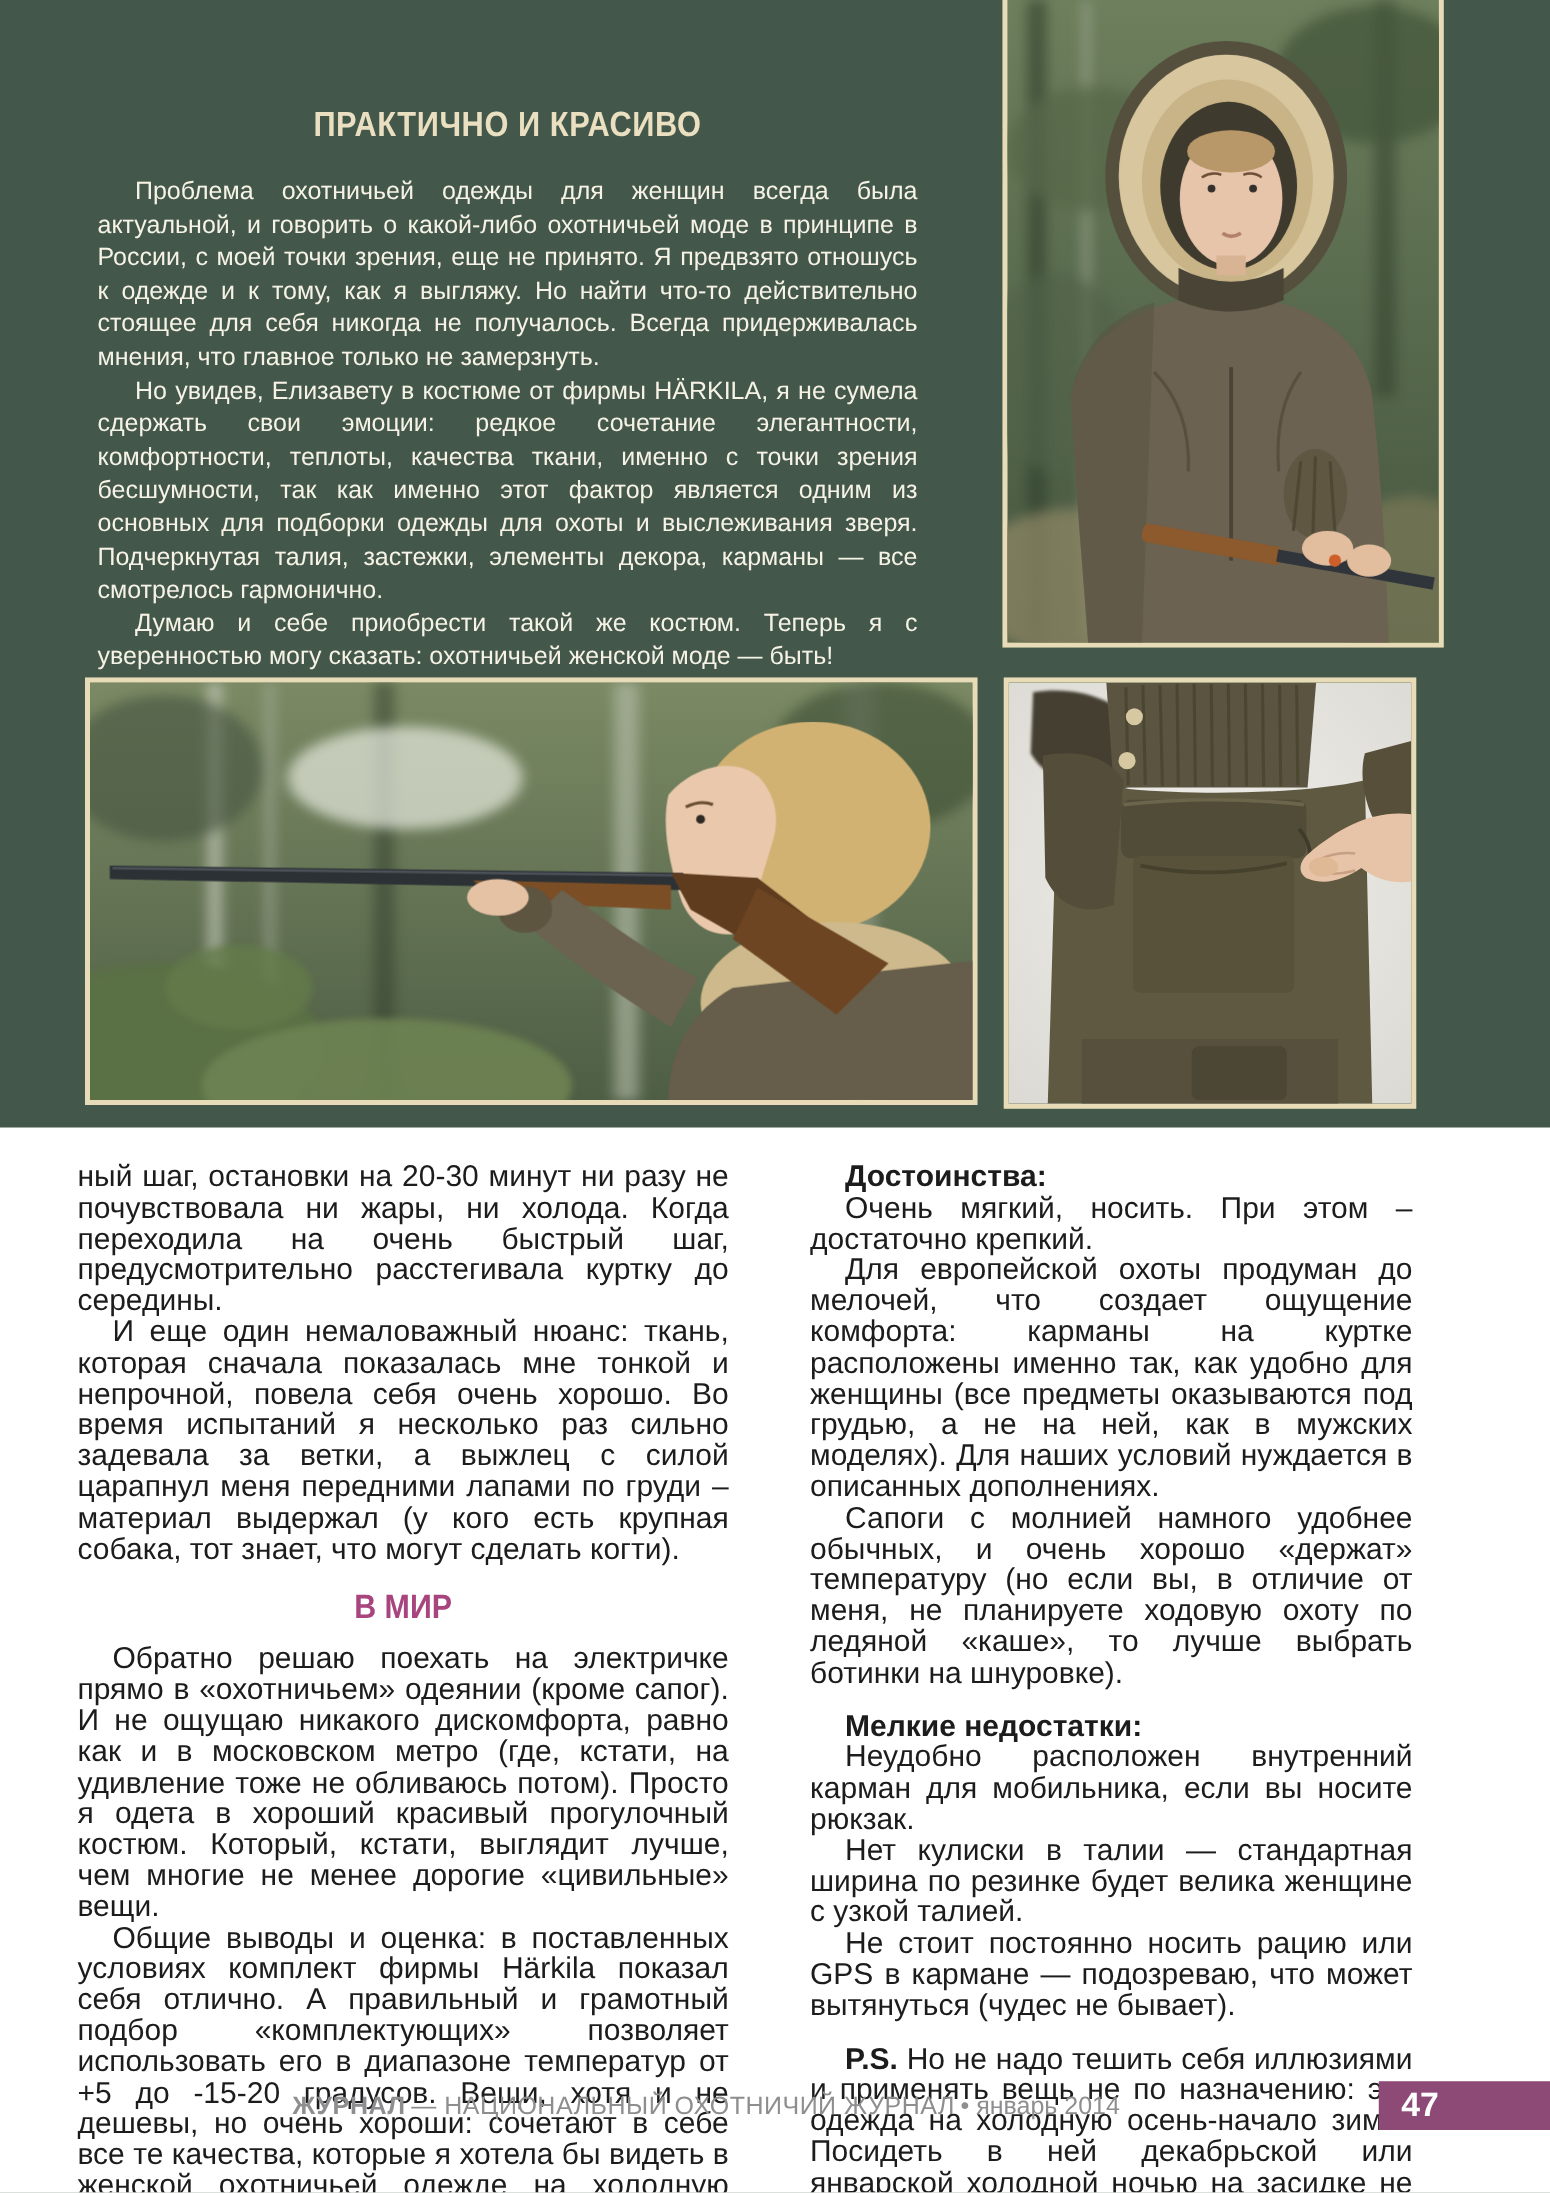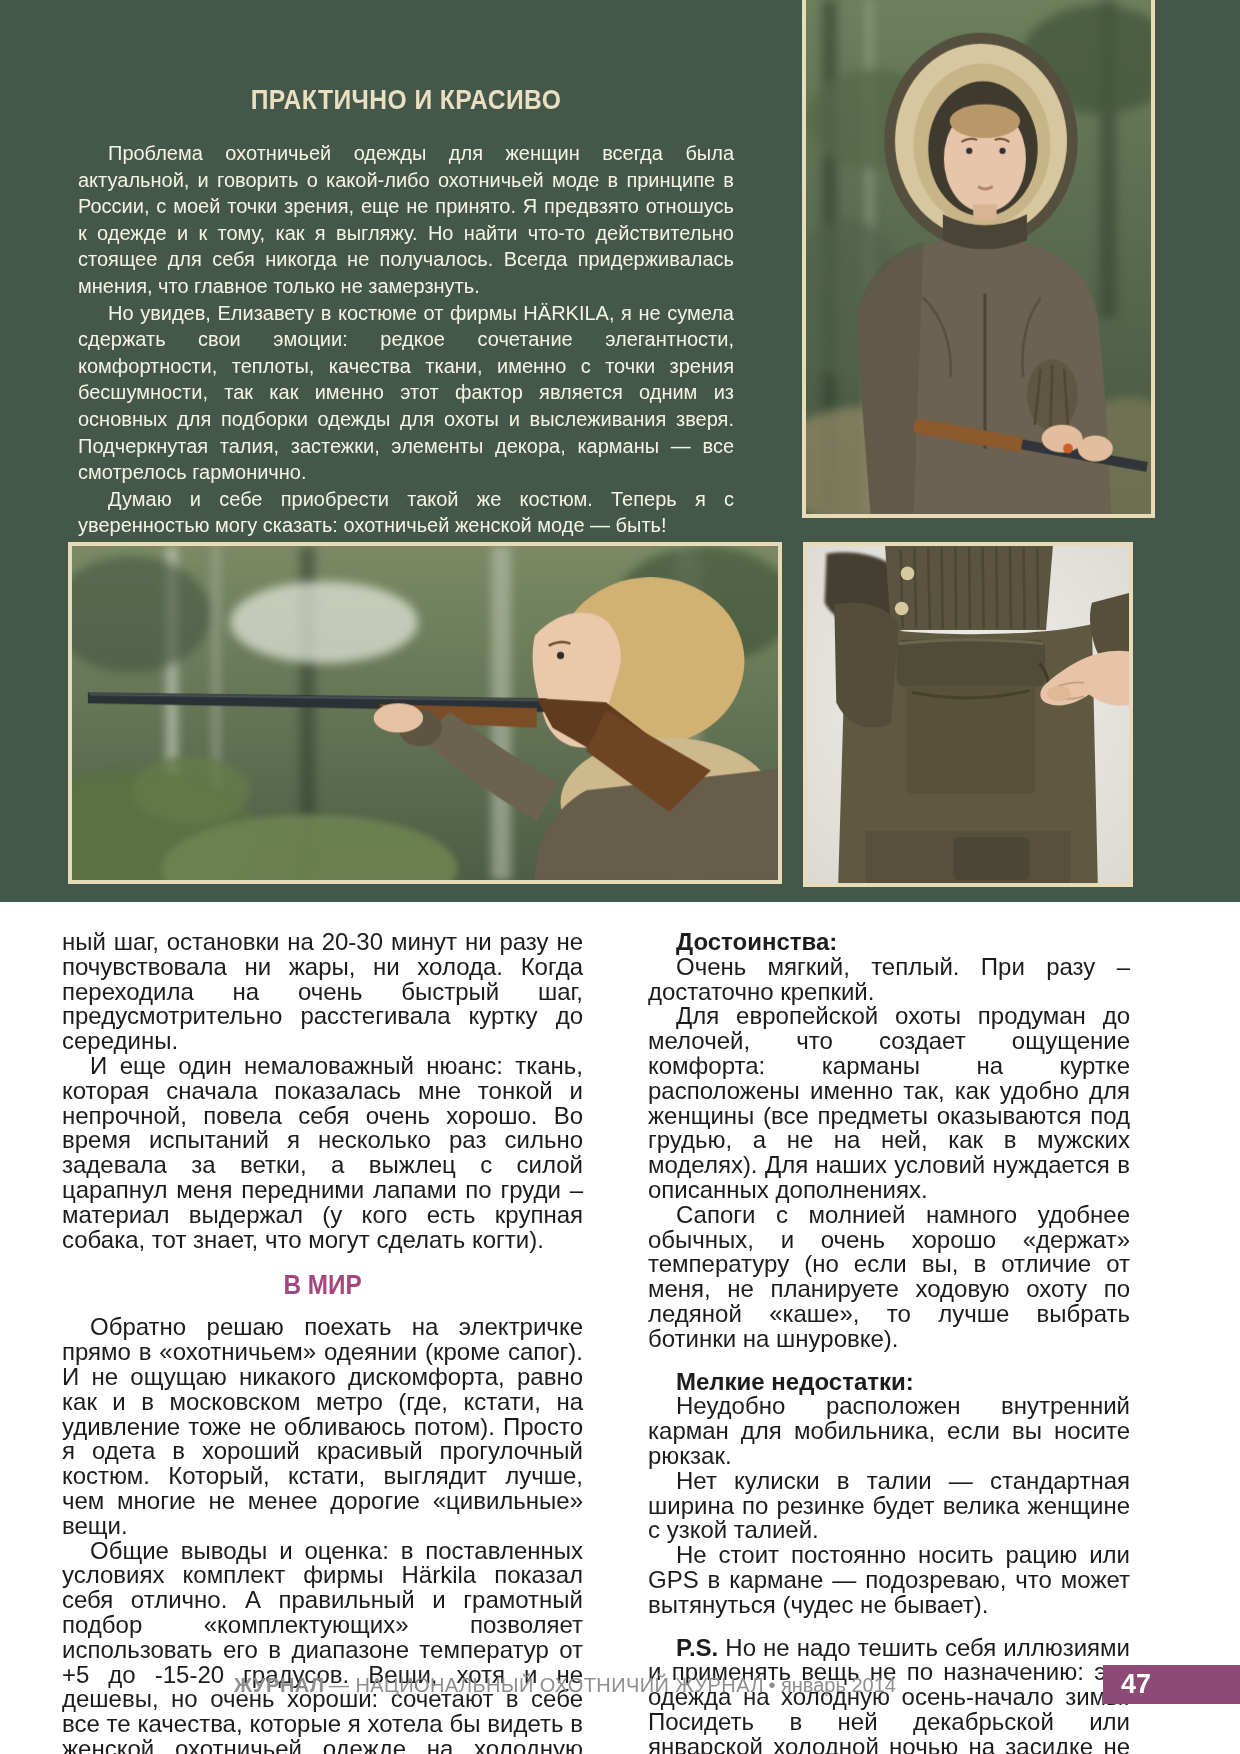--- a/index.html
+++ b/index.html
@@ -200,21 +200,21 @@
   <section class="col colL">
     <p class="body noind">ный шаг, остановки на 20-30 минут ни разу не почувствовала ни жары, ни холода. Когда переходила на очень быстрый шаг, предусмотрительно расстегивала куртку до середины.</p>
     <p class="body">И еще один немаловажный нюанс: ткань, которая сначала показалась мне тонкой и непрочной, повела себя очень хорошо. Во время испытаний я несколько раз сильно задевала за ветки, а выжлец с силой царапнул меня передними лапами по груди – материал выдержал (у кого есть крупная собака, тот знает, что могут сделать когти).</p>
     <h2 class="vmir">В МИР</h2>
     <p class="body">Обратно решаю поехать на электричке прямо в «охотничьем» одеянии (кроме сапог). И не ощущаю никакого дискомфорта, равно как и в московском метро (где, кстати, на удивление тоже не обливаюсь потом). Просто я одета в хороший красивый прогулочный костюм. Который, кстати, выглядит лучше, чем многие не менее дорогие «цивильные» вещи.</p>
     <p class="body">Общие выводы и оценка: в поставленных условиях комплект фирмы Härkila показал себя отлично. А правильный и грамотный подбор «комплектующих» позволяет использовать его в диапазоне температур от +5 до -15-20 градусов. Вещи, хотя и не дешевы, но очень хороши: сочетают в себе все те качества, которые я хотела бы видеть в женской охотничьей одежде на холодную погоду — тепло, удобство, комфорт, и отличный внешний вид. Действительно, и в пир, и в мир. А большой размерный ряд позволит наконец-то найти костюм именно такого размера, который нужен. Проблему с капюшоном легко решить, добавив в комплект шапку, а его оставить для «пофорсить» на базе.</p>
   </section>
 
   <section class="col colR">
     <p class="body bold">Достоинства:</p>
-    <p class="body">Очень мягкий, теплый. При разу – достаточно крепкий.</p>
+    <p class="body">Очень мягкий, носить. При этом – достаточно крепкий.</p>
     <p class="body">Для европейской охоты продуман до мелочей, что создает ощущение комфорта: карманы на куртке расположены именно так, как удобно для женщины (все предметы оказываются под грудью, а не на ней, как в мужских моделях). Для наших условий нуждается в описанных дополнениях.</p>
     <p class="body">Сапоги с молнией намного удобнее обычных, и очень хорошо «держат» температуру (но если вы, в отличие от меня, не планируете ходовую охоту по ледяной «каше», то лучше выбрать ботинки на шнуровке).</p>
     <div class="gap"></div>
     <p class="body bold">Мелкие недостатки:</p>
     <p class="body">Неудобно расположен внутренний карман для мобильника, если вы носите рюкзак.</p>
     <p class="body">Нет кулиски в талии — стандартная ширина по резинке будет велика женщине с узкой талией.</p>
     <p class="body">Не стоит постоянно носить рацию или GPS в кармане — подозреваю, что может вытянуться (чудес не бывает).</p>
     <div class="gap"></div>
     <p class="body ps"><b>P.S.</b> <span>Но не надо тешить себя иллюзиями и применять вещь не по назначению: это одежда на холодную осень-начало зимы. Посидеть в ней декабрьской или январской холодной ночью на засидке не выйдет. Для этого, скорее всего, придется шить комплект у портного на заказ. Или надевать мужской «тулуп».</span></p>
   </section>

